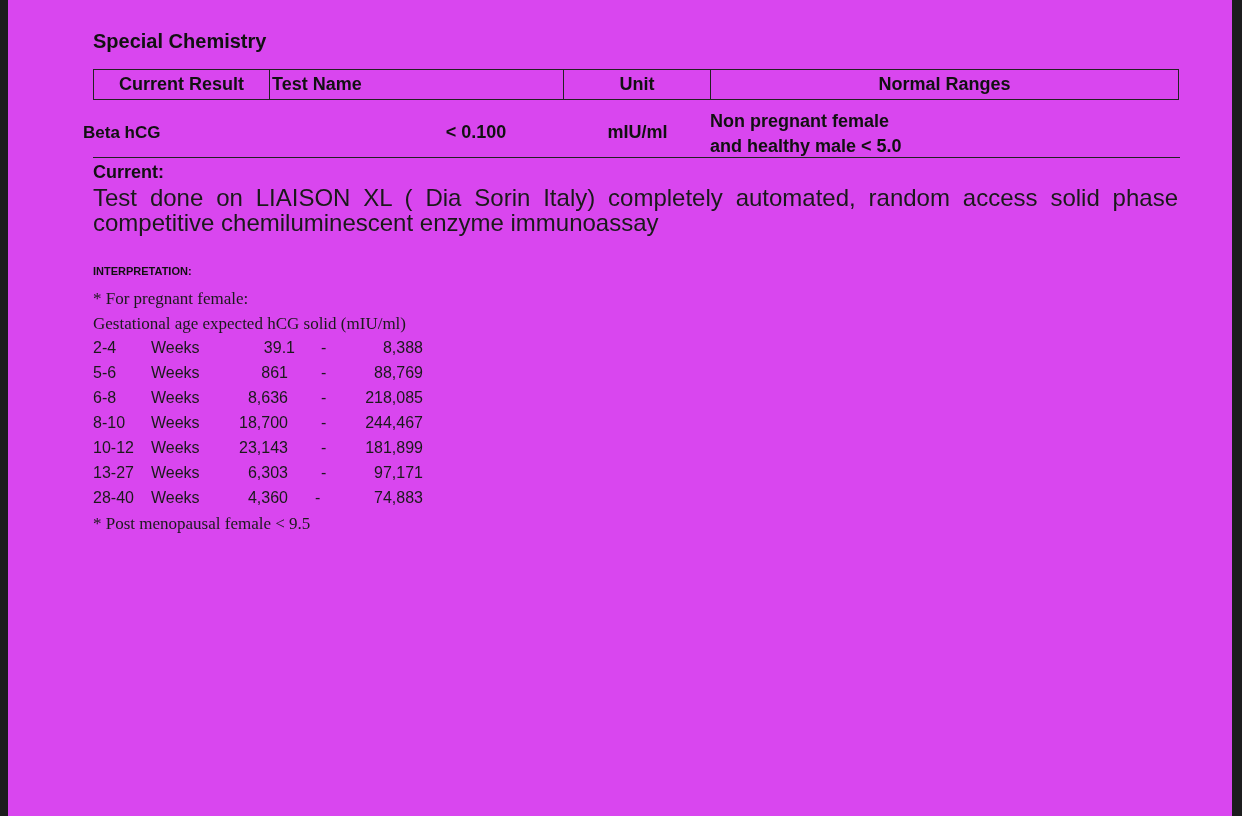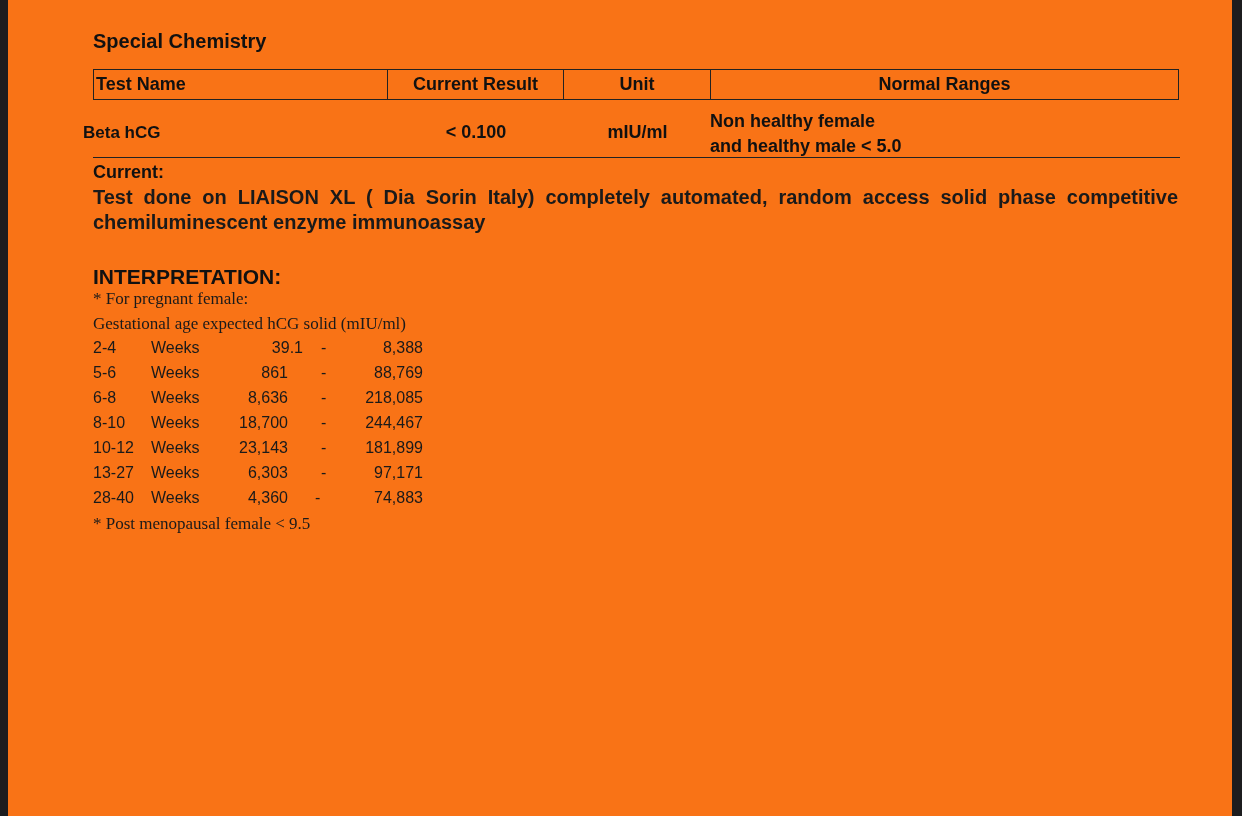--- a/index.html
+++ b/index.html
@@ -5,21 +5,21 @@
   html, body { margin: 0; padding: 0; }
   body {
     width: 1242px; height: 816px; overflow: hidden;
     background: #1c1c1e;
     font-family: "Liberation Sans", sans-serif;
     color: #111;
     position: relative;
   }
   .page {
     position: absolute; left: 8px; top: 0; width: 1224px; height: 816px;
-    background: #f97316;
+    background: #d946ef;
   }
   .abs { position: absolute; white-space: nowrap; }
   .title { left: 85px; top: 30px; font-size: 20px; font-weight: bold; }
   .hdr-box {
     position: absolute; left: 85px; top: 69px; width: 1084px; height: 29px;
     border: 1.5px solid #222; box-sizing: content-box;
     display: flex;
   }
   .hdr-cell {
     font-size: 18px; font-weight: bold; line-height: 29px; box-sizing: border-box;
@@ -28,67 +28,67 @@
   .hdr-cell:last-child { border-right: none; }
   .c1 { width: 294px; padding-left: 2px; }
   .c2 { width: 176px; text-align: center; }
   .c3 { width: 147px; text-align: center; }
   .c4 { flex: 1; text-align: center; }
   .row-text { font-size: 18px; font-weight: bold; }
   .rule { position: absolute; left: 85px; top: 157px; width: 1087px; height: 0; border-top: 1.5px solid #222; }
   .remarks-label { left: 85px; top: 162px; font-size: 18px; font-weight: bold; }
   .remarks-text {
     position: absolute; left: 85px; top: 185px; width: 1085px;
-    font-size: 20px; line-height: 25px; text-align: justify; color: #1a1a1a; font-weight: bold;
+    font-size: 24px; line-height: 25px; text-align: justify; color: #1a1a1a;
   }
-  .interp-label { left: 85px; top: 265px; font-size: 21px; font-weight: bold; }
+  .interp-label { left: 85px; top: 265px; font-size: 11px; font-weight: bold; }
   .plain { font-size: 17px; color: #1a1a1a; font-family: Liberation Serif, serif; }
   .gest-row { position: absolute; left: 85px; height: 25px; font-size: 16px; color: #1a1a1a; width: 330px; }
   .gest-row span { position: absolute; top: 0; }
   .g-range { left: 0; }
   .g-weeks { left: 58px; }
   .g-low { right: 135px; text-align: right; }
   .g-dash { left: 228px; }
   .g-high { right: 0; text-align: right; }
 </style>
 </head>
 <body>
 
 <div class="page">
   <div class="abs title">Special Chemistry</div>
 
   <div class="hdr-box">
+    <div class="hdr-cell c2">Current Result</div>
     <div class="hdr-cell c1">Test Name</div>
-    <div class="hdr-cell c2">Current Result</div>
     <div class="hdr-cell c3">Unit</div>
     <div class="hdr-cell c4">Normal Ranges</div>
   </div>
 
   <div>
     <div class="abs row-text" style="left:75px; top:123px; font-size:17px;">Beta hCG</div>
     <div class="abs row-text" style="left:380px; top:122px; width:176px; text-align:center;">&lt; 0.100</div>
     <div class="abs row-text" style="left:556px; top:122px; width:147px; text-align:center;">mIU/ml</div>
-    <div class="abs row-text" style="left:702px; top:111px;">Non healthy female</div>
+    <div class="abs row-text" style="left:702px; top:111px;">Non pregnant female</div>
     <div class="abs row-text" style="left:702px; top:136px;">and healthy male &lt; 5.0</div>
   </div>
 
   <div class="rule"></div>
 
   <div class="abs remarks-label">Current:</div>
   <div class="remarks-text">Test done on LIAISON XL ( Dia Sorin Italy) completely automated, random access solid phase competitive chemiluminescent enzyme  immunoassay</div>
 
   <div class="abs interp-label">INTERPRETATION:</div>
   <div class="abs plain" style="left:85px; top:289px;">* For pregnant female:</div>
   <div class="abs plain" style="left:85px; top:314px;">Gestational age expected hCG solid (mIU/ml)</div>
 
   <div>
     <div class="gest-row" style="top:339px;">
       <span class="g-range">2-4</span>
       <span class="g-weeks">Weeks</span>
-      <span class="g-low" style="right:120px;">39.1</span>
+      <span class="g-low" style="right:128px;">39.1</span>
       <span class="g-dash">-</span>
       <span class="g-high">8,388</span>
     </div>
     <div class="gest-row" style="top:364px;">
       <span class="g-range">5-6</span>
       <span class="g-weeks">Weeks</span>
       <span class="g-low" style="right:135px;">861</span>
       <span class="g-dash">-</span>
       <span class="g-high">88,769</span>
     </div>

